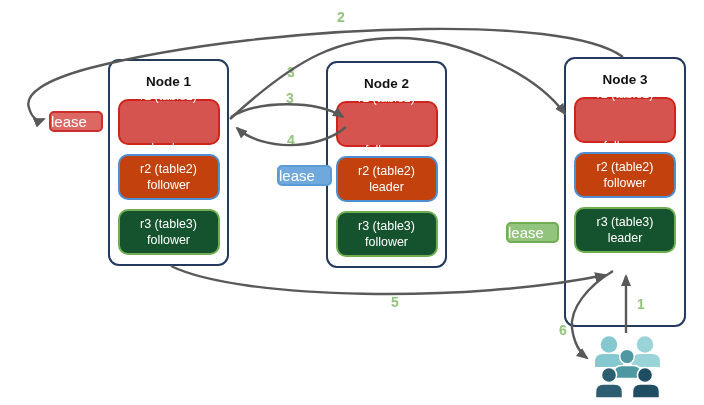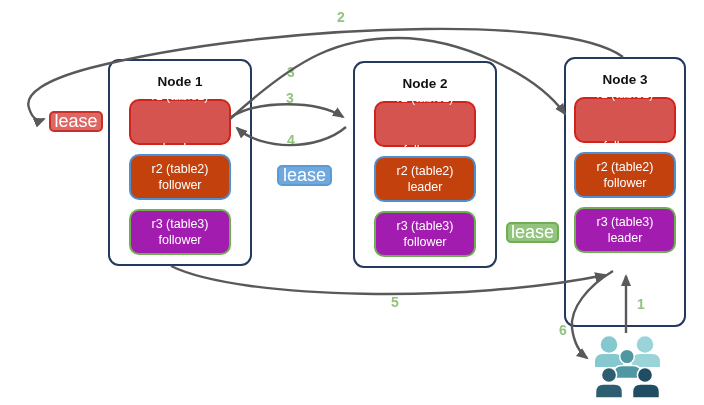--- a/index.html
+++ b/index.html
@@ -2,44 +2,44 @@
 <html><head>
 <meta charset="utf-8">
 <style>
   html,body{margin:0;padding:0;background:#fff;}
   .canvas{
     position:relative;width:704px;height:405px;background:#fff;overflow:hidden;
     font-family:"Liberation Sans","DejaVu Sans",sans-serif;
   }
   
   .node{
-    position:absolute;width:144px;height:207px;background:#fff;
+    position:absolute;width:121px;height:207px;background:#fff;
     border:2px solid #24395e;border-radius:11px;box-sizing:border-box;
   }
   .node1{left:108px;top:59px;}
-  .node2{left:353px;top:61px;padding-left:23px;}
+  .node2{left:326px;top:61px;padding-left:23px;}
   .node3{left:564px;top:57px;height:270px;width:122px;}
   .node-title{
     position:absolute;top:13px;left:0;width:100%;text-align:center;
     font-size:13.5px;font-weight:bold;color:#111;
   }
   .replica{
     position:absolute;left:50%;transform:translateX(-50%);
     width:102px;height:46px;border-radius:10px;border:2px solid;box-sizing:border-box;
     display:flex;flex-direction:column;align-items:center;justify-content:center;
     color:#fff;font-size:12.5px;line-height:1.28;text-align:center;
   }
   .pos1{top:38px;} .pos2{top:93px;} .pos3{top:148px;}
   .red{background:#d6544f;border-color:#cf241c;gap:36px;}
   .blue{background:#c2410c;border-color:#4d8fd1;}
-  .green{background:#a21caf;border-color:#6fae52;}
+  .green{background:#14532d;border-color:#6fae52;}
   
   .lease{
     position:absolute;height:21px;border-radius:5px;border:2px solid;box-sizing:border-box;
-    display:flex;align-items:center;justify-content:center;color:#fff;font-size:18px;
+    display:flex;align-items:center;color:#fff;font-size:15px;
   }
   .lease-red{left:49px;top:111px;width:54px;background:#dd6763;border-color:#c9302a;}
   .lease-blue{left:277px;top:165px;width:55px;background:#6fa8dc;border-color:#5b9bd5;}
   .lease-green{left:506px;top:222px;width:53px;background:#93c47d;border-color:#6fae52;}
   
   .step{
     position:absolute;width:14px;text-align:center;
     font-size:14px;font-weight:bold;color:#93c47d;
   }
   .step-2{left:334px;top:9px;}

